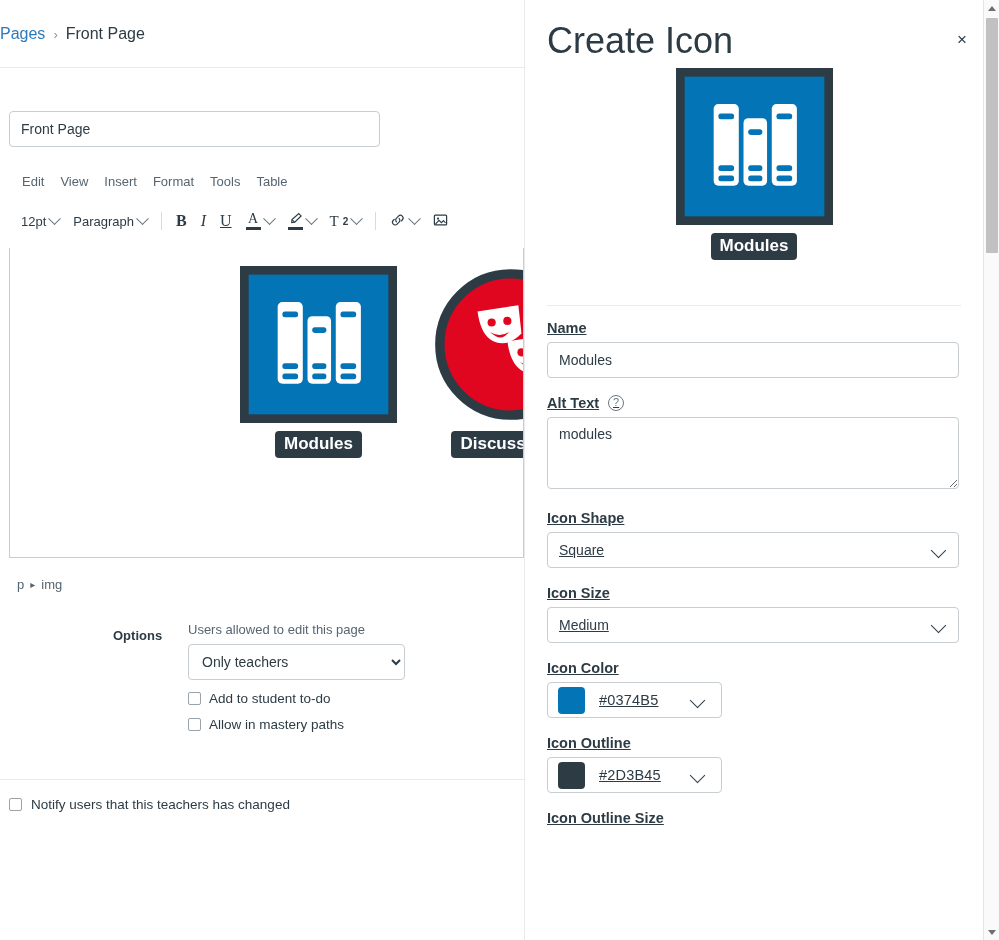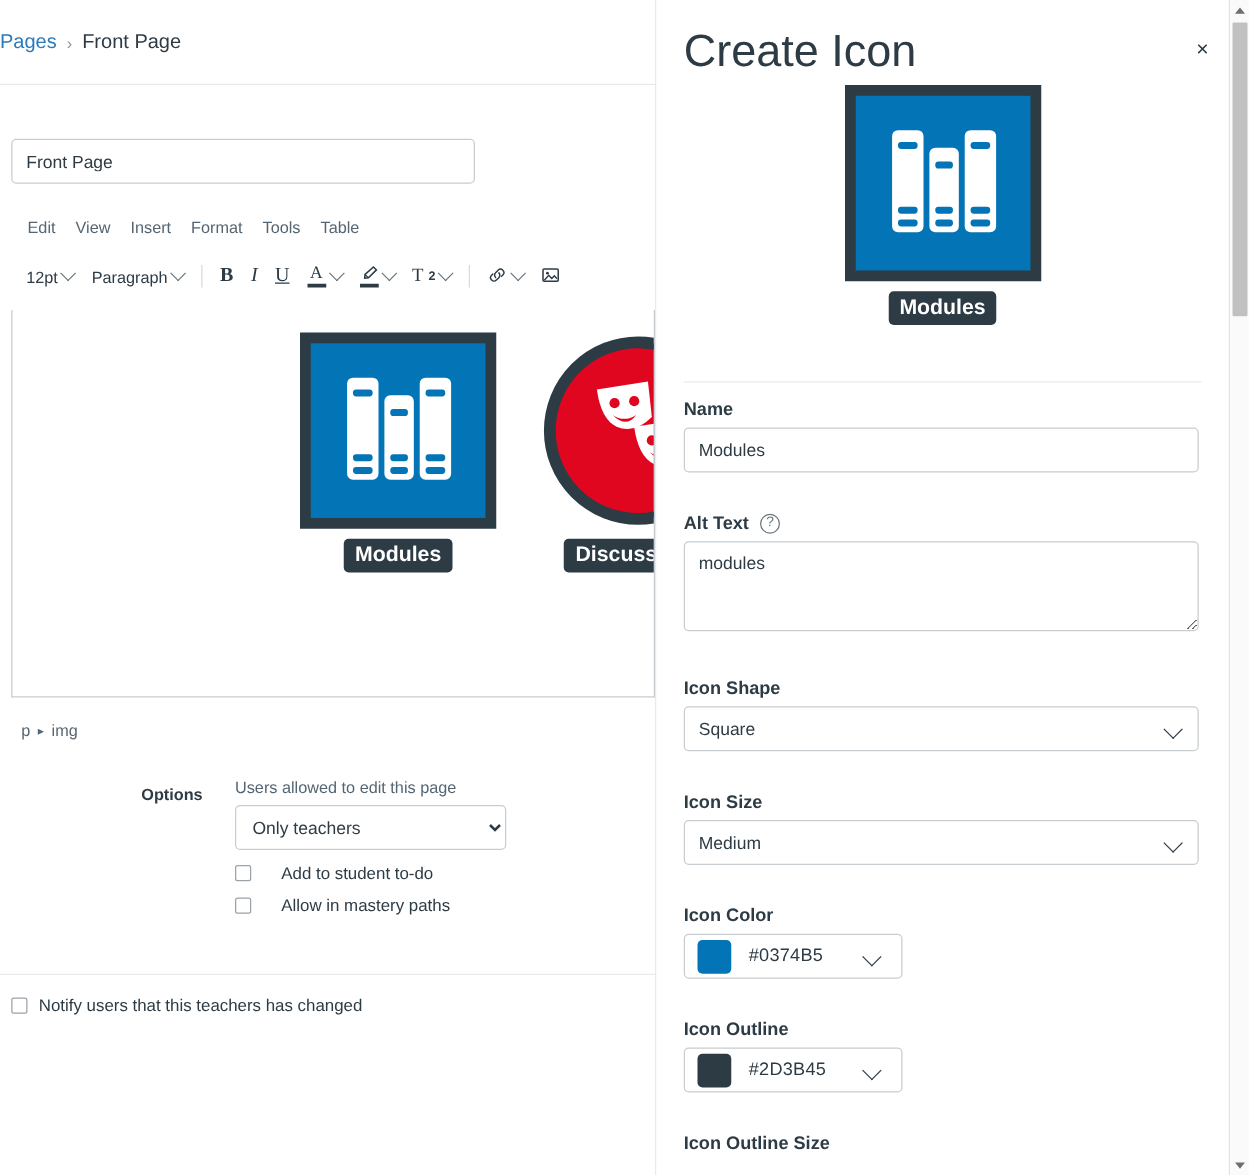--- a/index.html
+++ b/index.html
@@ -104,21 +104,21 @@
   .options-body { position: absolute; left: 188px; top: 0; }
   .options-sub { font-size: 13px; color: #556572; margin-bottom: 7px; }
   .sel-teachers {
     width: 217px; height: 36px;
     border: 1px solid #C7CDD1; border-radius: 4px;
     background: #fff;
     font-family: "Liberation Sans", sans-serif;
     font-size: 14px; color: #2D3B45;
     padding: 0 9px;
   }
-  .cb-row { display: flex; align-items: center; gap: 24px; margin-top: 11px; }
+  .cb-row { display: flex; align-items: center; gap: 8px; margin-top: 11px; }
   .cb {
     width: 13px; height: 13px; border: 1px solid #9AA3A9;
     border-radius: 2px; background: #fff; flex: none;
   }
   .cb-label { font-size: 13.5px; color: #2D3B45; }
 
   .hr-bottom {
     position: absolute; left: 0; top: 779px;
     width: 524px; height: 1px; background: #E8EAEC;
   }
@@ -159,21 +159,21 @@
   }
 
   .form {
     position: absolute; left: 22px; top: 320px;
     width: 414px;
   }
   .field-label {
     font-size: 14.5px; font-weight: bold; color: #2D3B45;
     margin-bottom: 6px; display: flex; align-items: center; gap: 9px;
   }
-  .field-block { margin-bottom: 33px; }
+  .field-block { margin-bottom: 17px; text-decoration: underline; }
   .txt-input {
     width: 412px; height: 36px;
     border: 1px solid #C7CDD1; border-radius: 4px;
     background: #fff; padding: 0 11px;
     font-family: "Liberation Sans", sans-serif;
     font-size: 14px; color: #2D3B45;
   }
   .txt-area {
     width: 412px; height: 72px;
     border: 1px solid #C7CDD1; border-radius: 4px;

